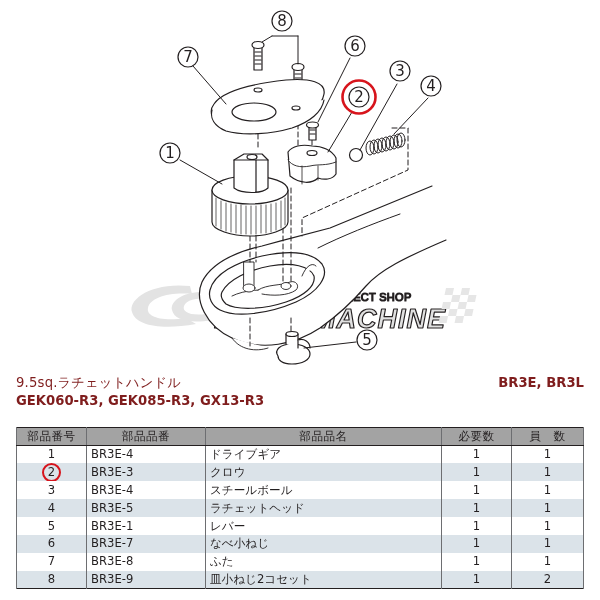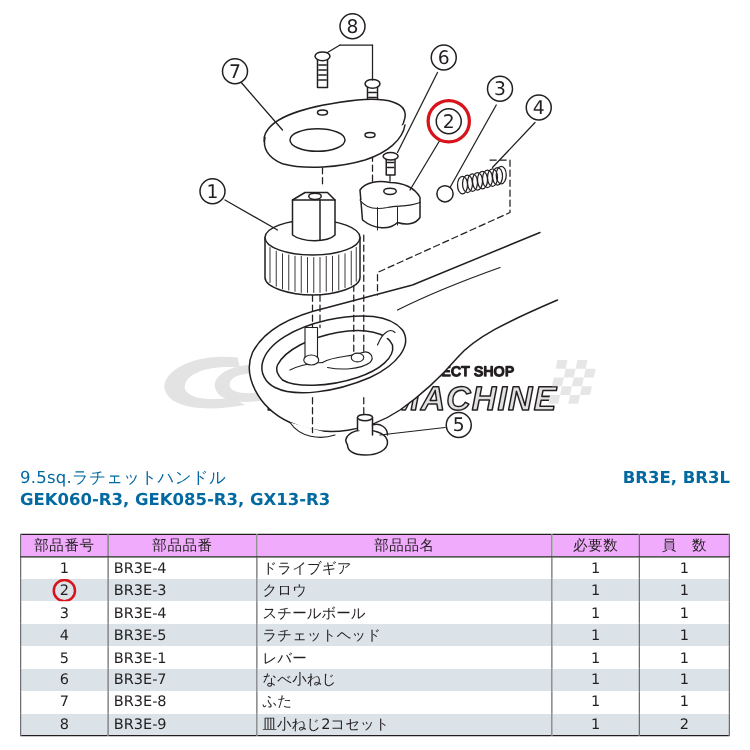--- a/index.html
+++ b/index.html
@@ -5,27 +5,27 @@
     * { box-sizing: border-box; margin: 0; padding: 0; }
     html, body { width: 600px; height: 600px; background: #ffffff; overflow: hidden; }
     body { position: relative; font-family: "DejaVu Sans", "Liberation Sans", sans-serif; color: #231f20; }
     #diagram { position: absolute; left: 0; top: 0; width: 600px; height: 372px; }
     #diagram svg { width: 600px; height: 372px; display: block; }
     .callout-num { font-family: "DejaVu Sans", sans-serif; font-size: 15px; fill: #231f20; text-anchor: middle; dominant-baseline: central; }
     .wm-small { font-family: "Liberation Sans", sans-serif; font-size: 11px; fill: #d6d6d6; letter-spacing: 0.3px; }
     .wm-big { font-family: "Liberation Sans", sans-serif; font-size: 27px; font-weight: bold; font-style: italic; fill: #e1e1e1; letter-spacing: 1px; }
 
     #product-list { position: absolute; left: 16px; top: 374px; width: 568px; }
-    .product-row { display: flex; justify-content: space-between; height: 17.5px; line-height: 17.5px; font-size: 13.2px; color: #0369a1; white-space: nowrap; }
+    .product-row { display: flex; justify-content: space-between; height: 17.5px; line-height: 17.5px; font-size: 13.2px; color: #7f1d1d; white-space: nowrap; }
     .product-row .pname { letter-spacing: 0.2px; }
     .product-row .pmodels { letter-spacing: 0px; font-weight: bold; }
 
     #parts-table { position: absolute; left: 16px; top: 427px; width: 567px; border-collapse: collapse; border: 1.5px solid #231f20; font-size: 11.6px; table-layout: fixed; }
     #parts-table th, #parts-table td { height: 17.9px; line-height: 17px; padding: 0; border-left: 1px solid #6d6e71; border-right: 1px solid #6d6e71; white-space: nowrap; overflow: hidden; }
-    #parts-table th { background: #f0abfc; font-weight: normal; color: #231f20; text-align: center; border-bottom: 1px solid #231f20; letter-spacing: 0.5px; }
+    #parts-table th { background: #a3a3a3; font-weight: normal; color: #231f20; text-align: center; border-bottom: 1px solid #231f20; letter-spacing: 0.5px; }
     #parts-table tr.odd td { background: #ffffff; }
     #parts-table tr.even td { background: #dbe3e9; }
     #parts-table td.c-num, #parts-table td.c-req, #parts-table td.c-qty { text-align: center; }
     #parts-table td.c-code, #parts-table td.c-name { text-align: left; padding-left: 4px; }
     .num-wrap { position: relative; display: inline-block; }
     .red-ring { position: absolute; left: 50%; top: 50%; width: 19px; height: 19px; margin-left: -9.5px; margin-top: -9.5px; border: 2.2px solid #d7141c; border-radius: 50%; }
   </style>
 </head>
 <body>
 

